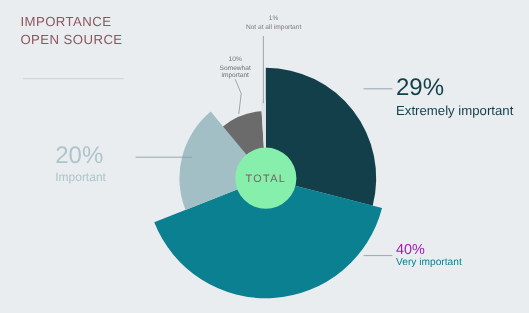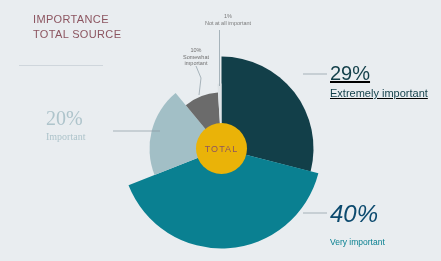--- a/index.html
+++ b/index.html
@@ -19,21 +19,21 @@
   #infographic {
     position: absolute;
     inset: 0;
     width: 441px;
     height: 261px;
   }
 
   
   .title-block {
     position: absolute;
-    left: 33px;
+    left: 17px;
     top: 12px;
     width: 115px;
   }
   .title-line {
     color: #8c5560;
     font-size: 11px;
     line-height: 14.5px;
     letter-spacing: 0.35px;
     font-weight: 400;
     white-space: nowrap;
@@ -57,21 +57,21 @@
   }
 
   
   .hub {
     position: absolute;
     left: 196px;
     top: 123px;
     width: 51px;
     height: 51px;
     border-radius: 50%;
-    background: #eab308;
+    background: #86efac;
     display: flex;
     align-items: center;
     justify-content: center;
   }
   .hub-label {
     color: #8c5560;
     font-size: 9px;
     letter-spacing: 1.1px;
     font-weight: 400;
   }
@@ -83,52 +83,52 @@
     font-weight: 400;
     line-height: 1;
     white-space: nowrap;
   }
   .cal-desc {
     line-height: 1.15;
     white-space: nowrap;
   }
 
   
-  .cal-extremely { left: 330px; top: 63px; text-decoration: underline; }
+  .cal-extremely { left: 330px; top: 63px; }
   .cal-extremely .cal-pct  { font-size: 20px; color: #123f49; }
   .cal-extremely .cal-desc { font-size: 11px; color: #123f49; margin-top: 4px; }
 
   
   .cal-very { left: 330px; top: 202px; }
-  .cal-very .cal-pct  { font-size: 24px; color: #0c4a6e; font-style: italic; }
-  .cal-very .cal-desc { font-size: 8.5px; color: #0a8091; margin-top: 12px; }
+  .cal-very .cal-pct  { font-size: 12px; color: #a21caf; }
+  .cal-very .cal-desc { font-size: 8.5px; color: #0a8091; margin-top: 0; }
 
   
-  .cal-important { left: 46px; top: 108px; font-family: Liberation Serif, serif; }
+  .cal-important { left: 46px; top: 120px; }
   .cal-important .cal-pct  { font-size: 20px; color: #aec4cb; }
   .cal-important .cal-desc { font-size: 10px; color: #aec4cb; margin-top: 3px; }
 
   
   .cal-somewhat { left: 173px; top: 48px; text-align: center; width: 46px; }
   .cal-somewhat .cal-pct  { font-size: 5.5px; color: #6f6f6f; }
   .cal-somewhat .cal-desc { font-size: 5.5px; color: #6f6f6f; white-space: normal; }
 
   
   .cal-notatall { left: 192px; top: 14px; text-align: center; width: 72px; }
   .cal-notatall .cal-pct  { font-size: 5.5px; color: #7a7a7a; }
   .cal-notatall .cal-desc { font-size: 5.5px; color: #7a7a7a; }
 </style>
 </head>
 <body>
 
 <div id="infographic">
 
   <div class="title-block">
     <div class="title-line">IMPORTANCE</div>
-    <div class="title-line">TOTAL SOURCE</div>
+    <div class="title-line">OPEN SOURCE</div>
   </div>
   <div class="title-rule"></div>
 
   <svg class="chart-svg" viewBox="0 0 441 261">
     <g>
 
       <path fill="#123f49" d="M 221.5 148.5 L 221.50 56.50 A 92 92 0 0 1 310.61 171.38 Z"></path>
 
       <path fill="#0a8091" d="M 221.5 148.5 L 318.36 173.37 A 100 100 0 0 1 128.52 185.31 Z"></path>
 

